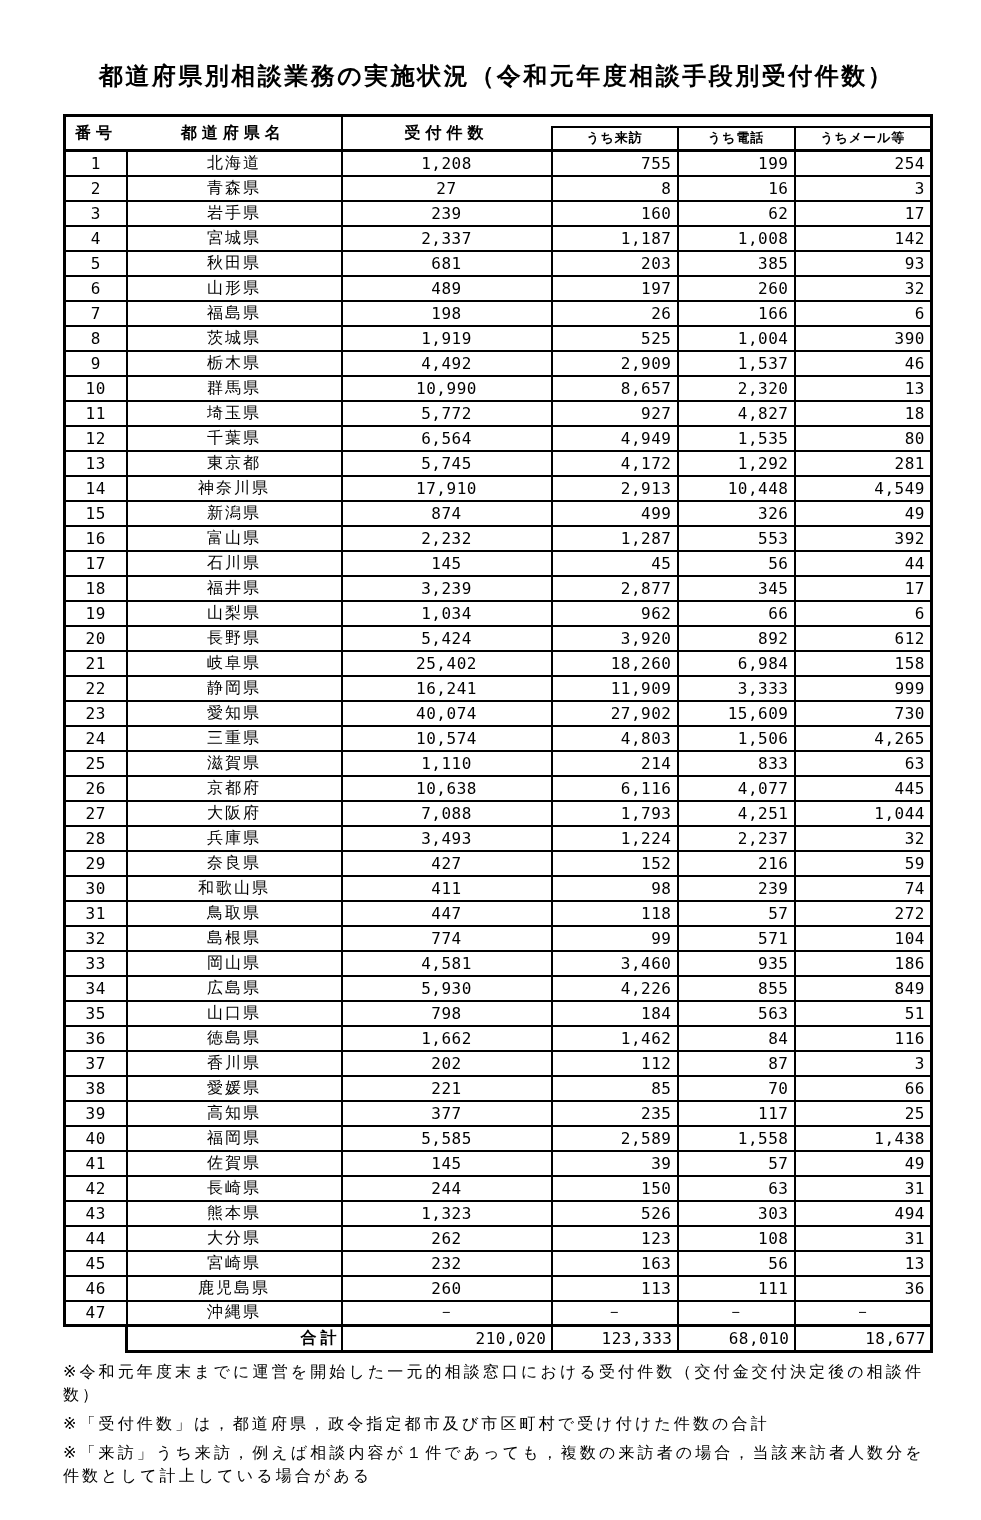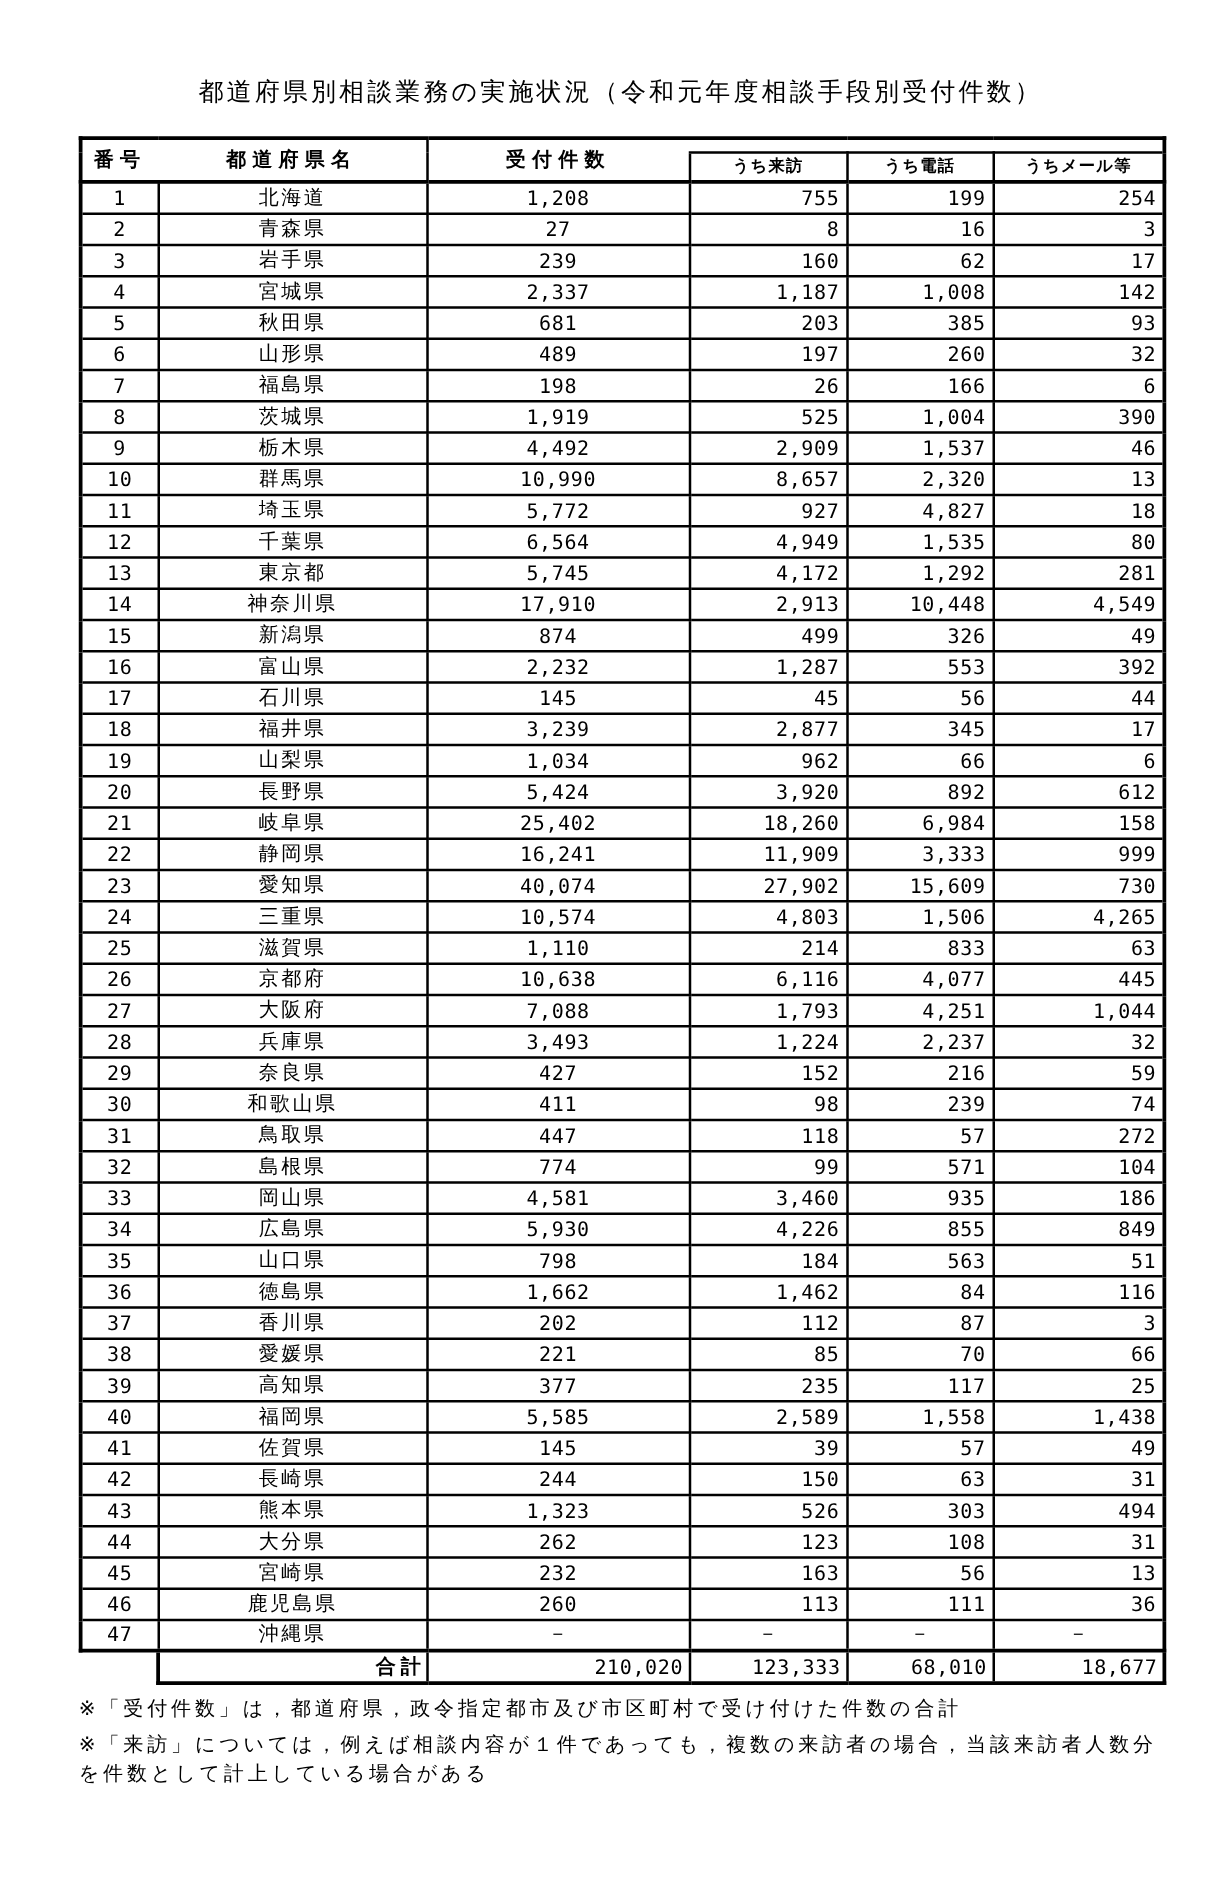--- a/index.html
+++ b/index.html
@@ -10,22 +10,22 @@
     overflow:hidden;
   }
   .page { padding:42px 0 0 63px; width:867px; }
 
   .doc-tag-row { text-align:right; padding-right:22px; height:20px; }
   .doc-tag { font-size:16px; letter-spacing:3px; font-weight:600; }
 
   .doc-title {
     margin-top:18px;
     text-align:center;
-    font-size:20px;
-    font-weight:normal;
+    font-size:24px;
+    font-weight:bold;
     letter-spacing:2.5px;
     white-space:nowrap;
   }
 
   table.main {
     margin-top:22px;
     border-collapse:collapse;
     table-layout:fixed;
     width:867px;
   }
@@ -507,17 +507,18 @@
         <td class="t-label">合計</td>
         <td class="t-num num">210,020</td>
         <td class="t-num num">123,333</td>
         <td class="t-num num">68,010</td>
         <td class="t-num num last">18,677</td>
       </tr>
     </tfoot>
   </table>
 
   <div class="footnotes">
+    <p>※令和元年度末までに運営を開始した一元的相談窓口における受付件数（交付金交付決定後の相談件数）</p>
     <p>※「受付件数」は，都道府県，政令指定都市及び市区町村で受け付けた件数の合計</p>
-    <p>※「来訪」については，例えば相談内容が１件であっても，複数の来訪者の場合，当該来訪者人数分を件数として計上している場合がある</p>
+    <p>※「来訪」うち来訪，例えば相談内容が１件であっても，複数の来訪者の場合，当該来訪者人数分を件数として計上している場合がある</p>
   </div>
 
 </div>
 
 </body></html>

